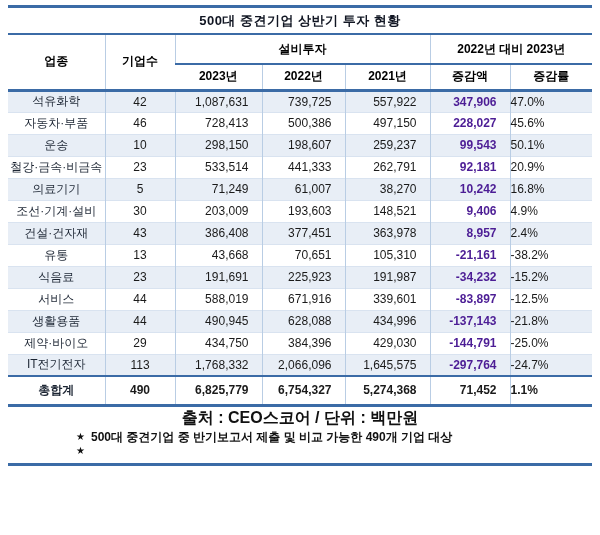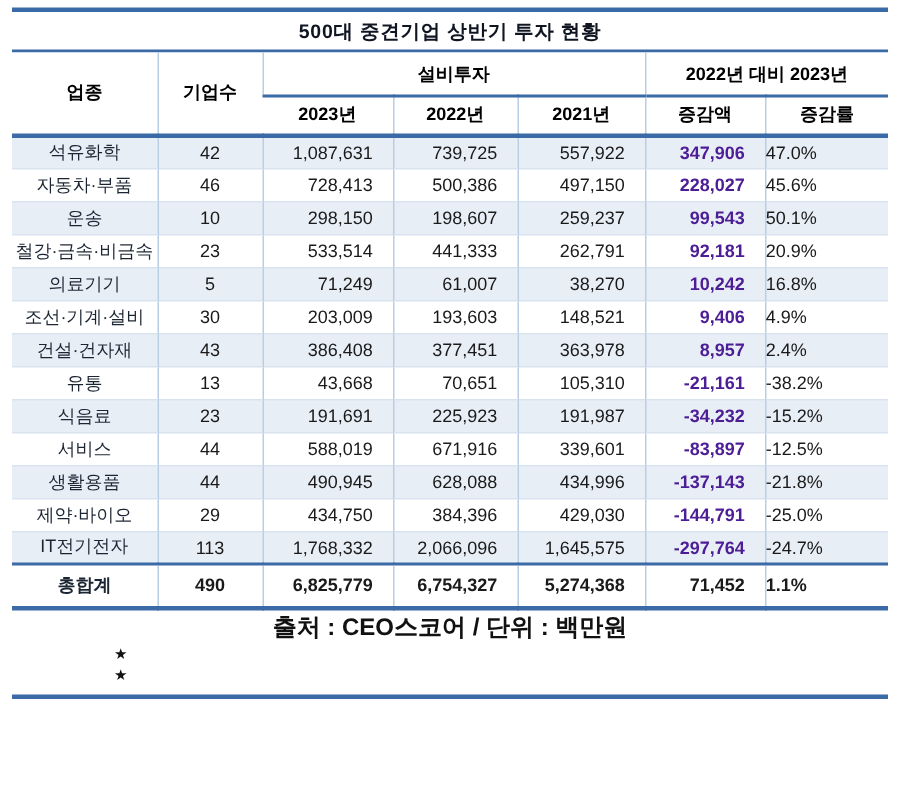--- a/index.html
+++ b/index.html
@@ -253,20 +253,21 @@
       </tr>
     </tfoot>
   </table>
 
   <div class="source-line">출처 : CEO스코어 / 단위 : 백만원</div>
 
   <div class="notes">
 
       <div class="note-item">
         <span class="star">★</span>
+        <span>500대 중견기업 중 반기보고서 제출 및 비교 가능한 490개 기업 대상</span>
       </div>
 
       <div class="note-item">
         <span class="star">★</span>
       </div>
     </div>
 
   <div class="bottom-rule"></div>
 </div>
 

